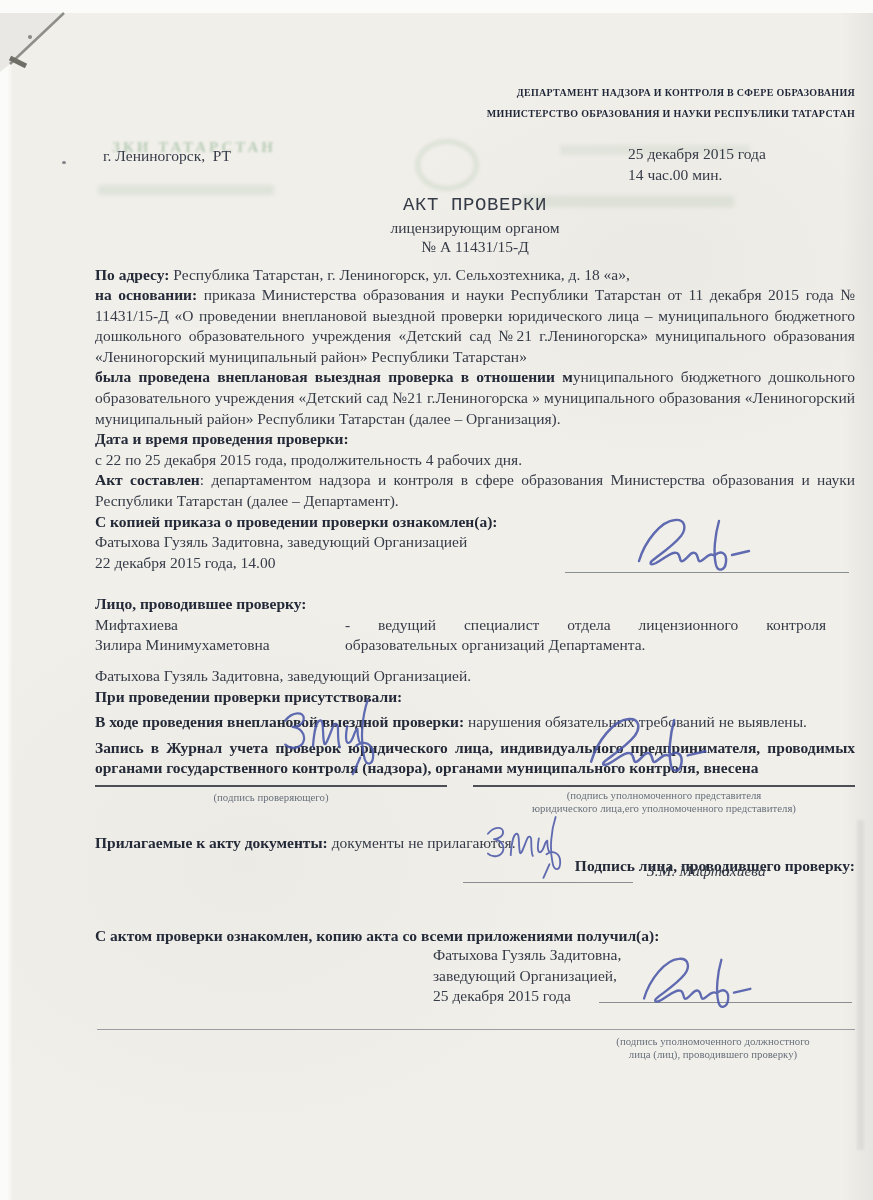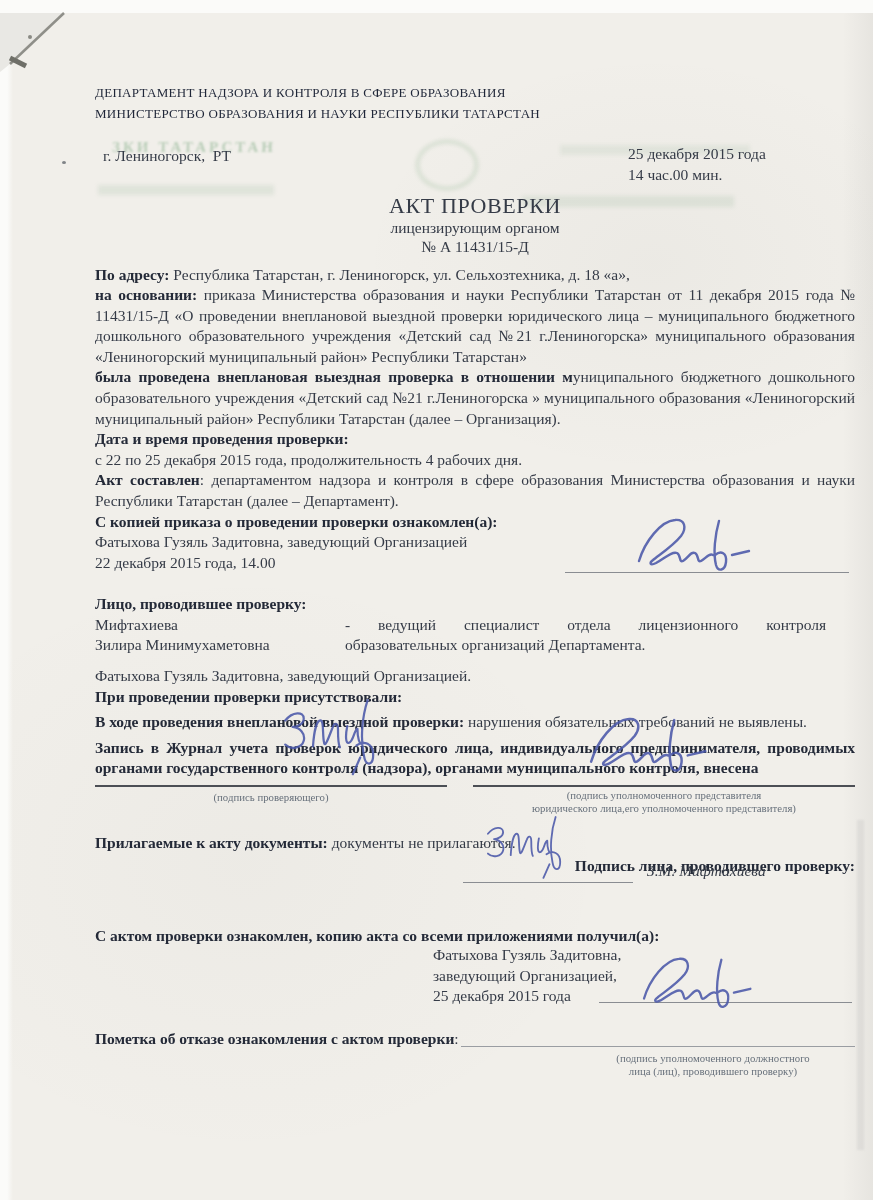--- a/index.html
+++ b/index.html
@@ -35,29 +35,29 @@
   .gb3{left:560px;top:145px;width:190px;height:10px;background:rgba(112,158,118,0.10);}
   .speck{position:absolute;left:62px;top:161px;width:4px;height:3px;border-radius:50%;
     background:#5a5f66;opacity:.75;}
 
   .content{position:absolute;left:95px;top:0;width:760px;padding-top:82px;
     font-size:15.5px;line-height:20.6px;}
   p{margin:0;}
   .j{text-align:justify;}
   b{color:#242a38;}
 
-  .hdr{font-weight:normal;text-align:left;font-size:13px;line-height:21px;
+  .hdr{font-weight:bold;text-align:right;font-size:10px;line-height:21px;
     color:#1f2638;letter-spacing:.3px;}
 
   .meta{position:relative;height:42px;margin-top:22px;}
   .meta .place{position:absolute;left:8px;top:0;white-space:pre;}
   .meta .dt{position:absolute;left:533px;top:-2px;line-height:20.5px;}
 
   .title{text-align:center;margin-top:8px;line-height:19.5px;}
-  .title .t1{font-size:22px;letter-spacing:.6px;margin-bottom:2px;}
+  .title .t1{font-size:19px;letter-spacing:.6px;margin-bottom:2px;font-family:Liberation Mono, monospace;}
   .cap{font-size:10.8px;line-height:13.5px;color:#67707b;text-align:center;}
 
   
   .copy-row{position:relative;height:52px;}
   .copy-line{position:absolute;left:470px;right:6px;bottom:11px;border-bottom:1.6px solid #8a8d92;}
   .sig{position:absolute;pointer-events:none;}
   .sig path{fill:none;stroke:#4a58a8;stroke-width:2.4;stroke-linecap:round;stroke-linejoin:round;opacity:.88;}
   .copy-sig{left:540px;bottom:9px;width:130px;height:60px;}
 
   
@@ -230,21 +230,20 @@
         <span>25 декабря 2015 года</span>
         <div class="ack-line"></div>
         <svg class="sig ack-sig" viewBox="0 0 130 60">
           <path d="M4 46 C10 26 26 6 40 5 C50 4 52 13 46 21 C38 31 24 40 18 45 C14 48 15 51 21 48 C30 43 37 36 42 38 C46 40 44 48 48 46 C53 43 56 36 60 38 C64 40 62 48 66 46 C71 43 74 38 78 40 M84 6 C80 20 78 38 81 50 C83 57 90 56 91 47 C92 38 86 35 80 40 M97 40 L114 36"></path>
         </svg>
       </div>
     </div>
 
     <div class="refusal">
       <div class="ref-row">
-        <span class="ref-label"><b>Пометка об отказе ознакомления с актом проверки</b><span>:</span></span>
         <span class="ref-fill"></span>
       </div>
       <div class="cap ref-caps">
         <div>(подпись уполномоченного должностного</div>
         <div>лица (лиц), проводившего проверку)</div>
       </div>
     </div>
 
   </div>
 </div>

